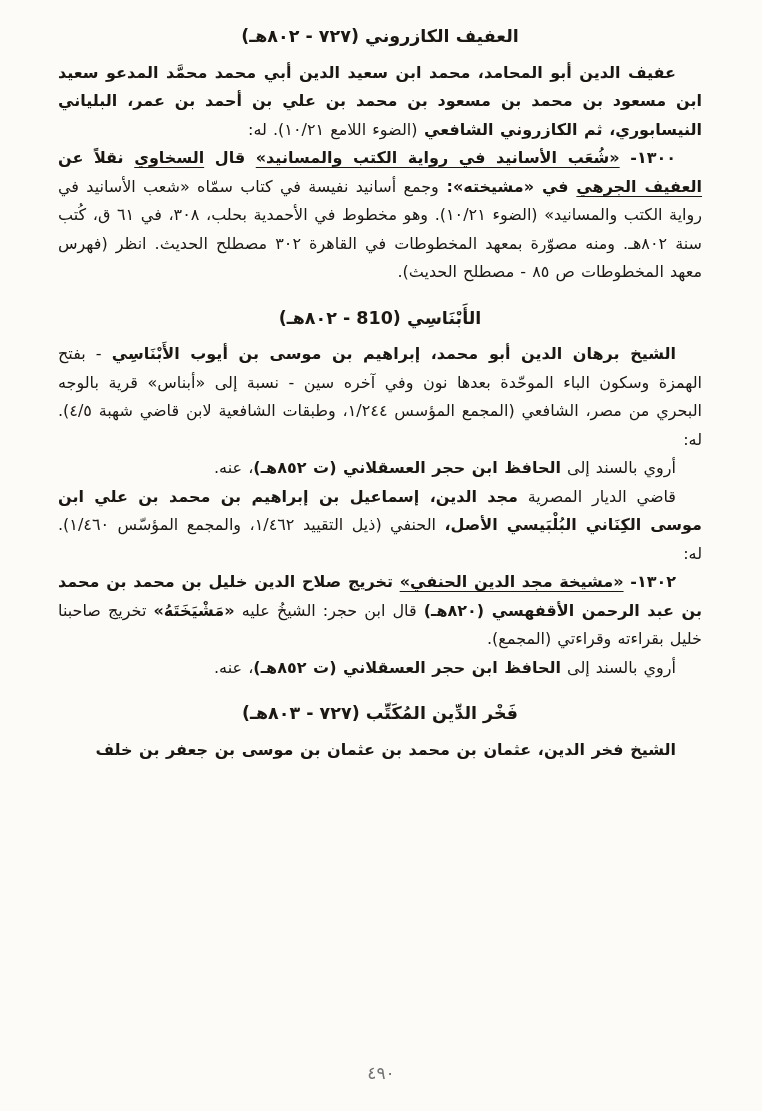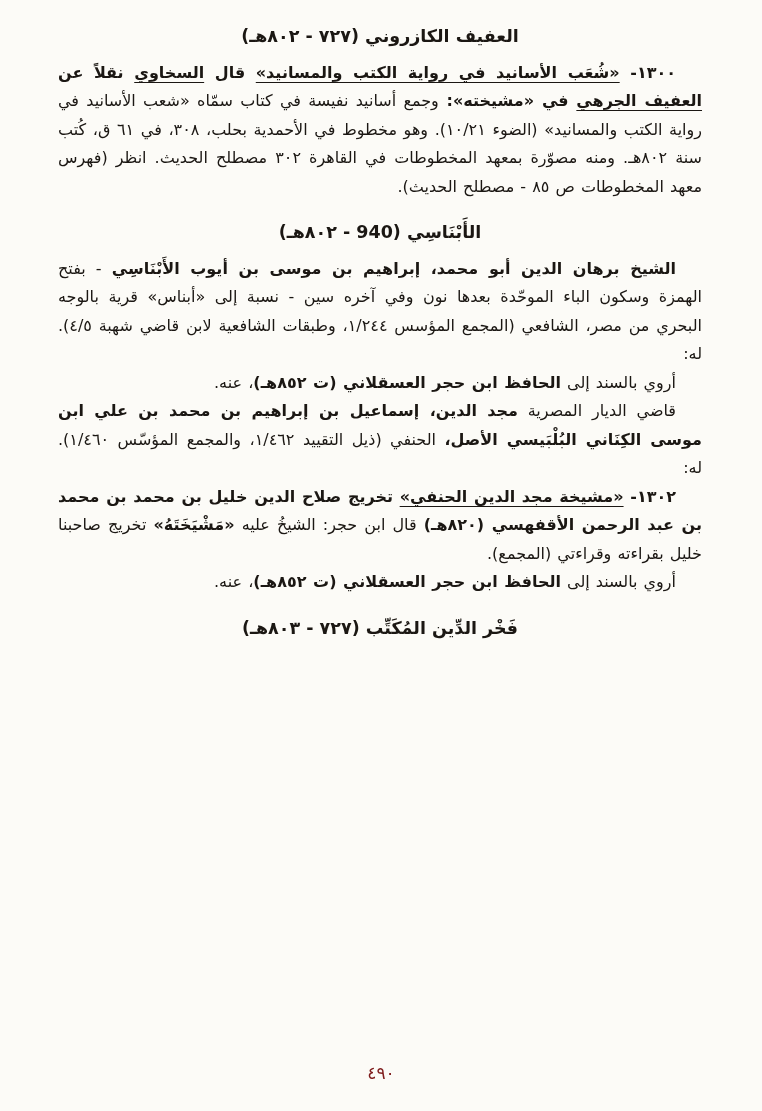--- a/index.html
+++ b/index.html
@@ -52,40 +52,42 @@
     text-underline-offset: 4px;
     margin-top: 30px;
   }
   .page-number {
     position: absolute;
     bottom: 28px;
     left: 0;
     right: 0;
     text-align: center;
     font-size: 17px;
-    color: #7f1d1d;
+    color: #737373;
   }
 </style>
 </head>
 <body>
 
 <div class="page">
   <main class="content">
       <section class="entry-section">
         <h2 class="section-heading">العفيف الكازروني (٧٢٧ - ٨٠٢هـ)</h2>
+        <p class="para indent"><span class="b">عفيف الدين أبو المحامد، محمد ابن سعيد الدين أبي محمد محمَّد المدعو سعيد ابن مسعود بن محمد بن مسعود بن محمد بن علي بن أحمد بن عمر، البلياني النيسابوري، ثم الكازروني الشافعي </span><span>(الضوء اللامع ١٠/٢١). له:</span></p>
         <p class="para indent"><span class="b">١٣٠٠- </span><span class="b u">«شُعَب الأسانيد في رواية الكتب والمسانيد»</span><span class="b"> قال </span><span class="b u">السخاوي</span><span class="b"> نقلاً عن </span><span class="b u">العفيف الجرهي</span><span class="b"> في «مشيخته»: </span><span>وجمع أسانيد نفيسة في كتاب سمّاه «شعب الأسانيد في رواية الكتب والمسانيد» (الضوء ١٠/٢١). وهو مخطوط في الأحمدية بحلب، ٣٠٨، في ٦١ ق، كُتب سنة ٨٠٢هـ. ومنه مصوّرة بمعهد المخطوطات في القاهرة ٣٠٢ مصطلح الحديث. انظر (فهرس معهد المخطوطات ص ٨٥ - مصطلح الحديث).</span></p>
       </section>
       <section class="entry-section">
-        <h2 class="section-heading">الأَبْنَاسِي (940 - ٨٠٢هـ)</h2>
+        <h2 class="section-heading">الأَبْنَاسِي (810 - ٨٠٢هـ)</h2>
         <p class="para indent"><span class="b">الشيخ برهان الدين أبو محمد، إبراهيم بن موسى بن أيوب الأَبْنَاسِي</span><span> - بفتح الهمزة وسكون الباء الموحّدة بعدها نون وفي آخره سين - نسبة إلى «أبناس» قرية بالوجه البحري من مصر، الشافعي (المجمع المؤسس ١/٢٤٤، وطبقات الشافعية لابن قاضي شهبة ٤/٥). له:</span></p>
         <p class="para indent"><span>أروي بالسند إلى </span><span class="b">الحافظ ابن حجر العسقلاني (ت ٨٥٢هـ)</span><span>، عنه.</span></p>
       </section>
       <section class="entry-section">
         <p class="para indent"><span>قاضي الديار المصرية </span><span class="b">مجد الدين، إسماعيل بن إبراهيم بن محمد بن علي ابن موسى الكِنَاني البُلْبَيسي الأصل،</span><span> الحنفي (ذيل التقييد ١/٤٦٢، والمجمع المؤسّس ١/٤٦٠). له:</span></p>
         <p class="para indent"><span class="b">١٣٠٢- </span><span class="b u">«مشيخة مجد الدين الحنفي»</span><span class="b"> تخريج صلاح الدين خليل بن محمد بن محمد بن عبد الرحمن الأقفهسي (٨٢٠هـ)</span><span> قال ابن حجر: الشيخُ عليه </span><span class="b">«مَشْيَخَتَهُ»</span><span> تخريج صاحبنا خليل بقراءته وقراءتي (المجمع).</span></p>
         <p class="para indent"><span>أروي بالسند إلى </span><span class="b">الحافظ ابن حجر العسقلاني (ت ٨٥٢هـ)</span><span>، عنه.</span></p>
       </section>
       <section class="entry-section">
         <h2 class="section-heading">فَخْر الدِّين المُكَتِّب (٧٢٧ - ٨٠٣هـ)</h2>
+        <p class="para indent"><span class="b">الشيخ فخر الدين، عثمان بن محمد بن عثمان بن موسى بن جعفر بن خلف</span></p>
       </section>
     </main>
   <div class="page-number">٤٩٠</div>
 </div>
 
 </body></html>

